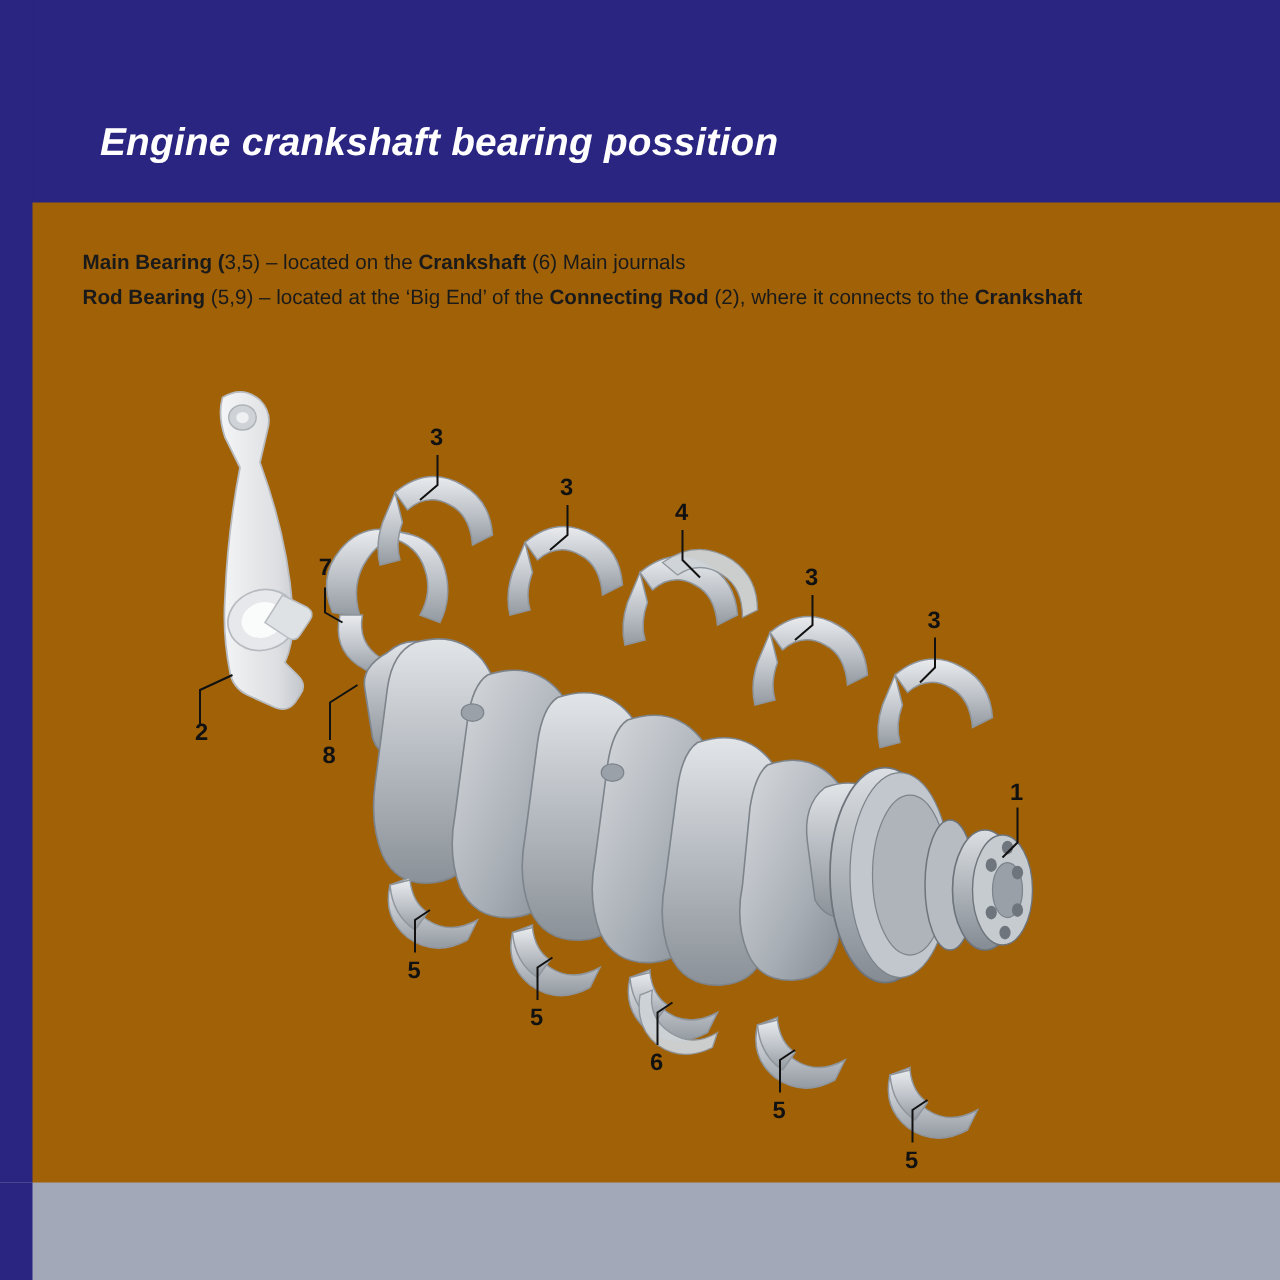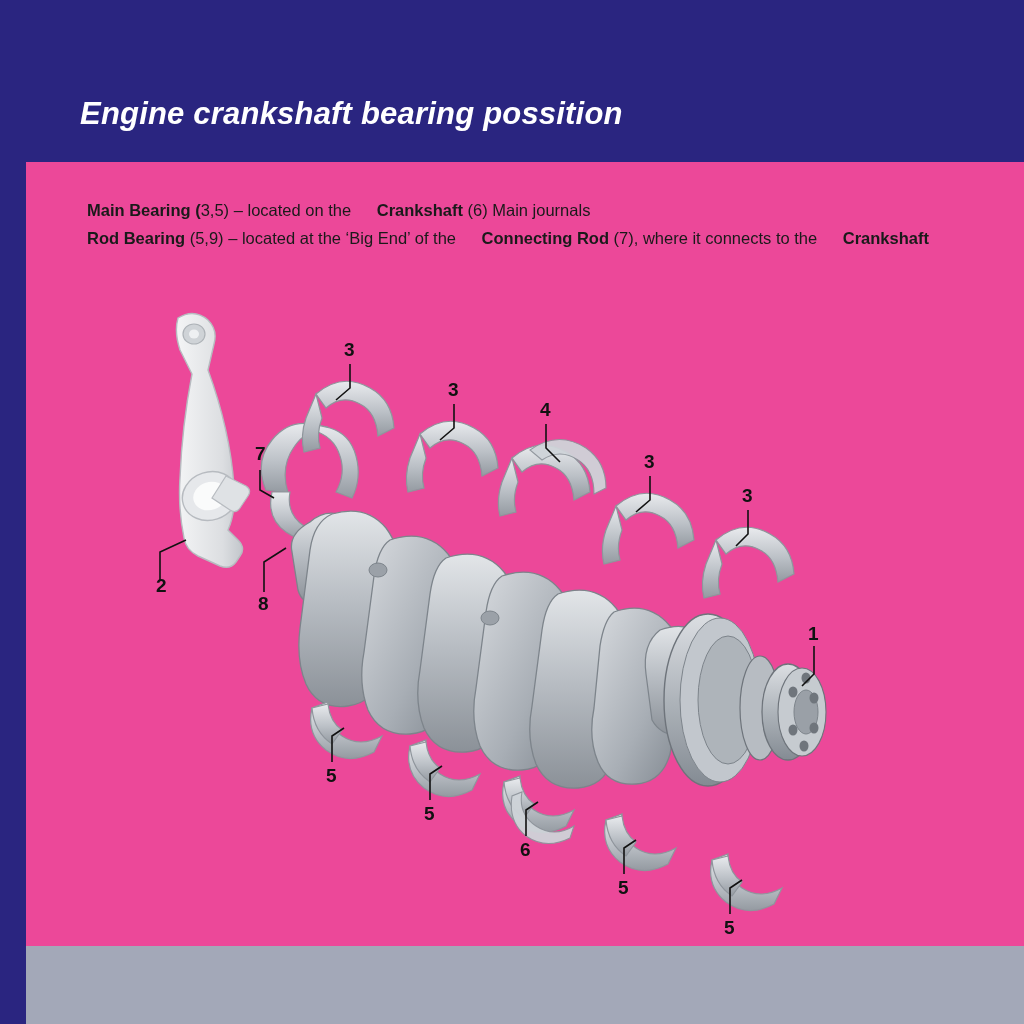--- a/index.html
+++ b/index.html
@@ -10,21 +10,21 @@
   body {
     width: 1024px;
     height: 1024px;
     font-family: "Liberation Sans", sans-serif;
     position: relative;
     overflow: hidden;
   }
   .page {
     position: absolute;
     inset: 0;
-    background: #ec4899;
+    background: #a16207;
     text-decoration: underline;
   }
   
   .left-bar {
     position: absolute;
     left: 0;
     top: 0;
     width: 26px;
     height: 1024px;
     background: #2a2580;
@@ -72,21 +72,21 @@
     left: 66px;
     top: 196px;
     width: 930px;
   }
   .caption-line {
     font-size: 16.5px;
     color: #1a1a1a;
     line-height: 28px;
     white-space: nowrap;
   }
-  .caption-line b { font-weight: bold; margin-left: 21px; }
+  .caption-line b { font-weight: bold; }
 
   
   .figure {
     position: absolute;
     left: 60px;
     top: 300px;
     width: 930px;
     height: 640px;
   }
   .figure svg { display: block; }
@@ -102,21 +102,21 @@
 <body>
 
 <div class="page">
 
   <div class="header-band"></div>
   <div class="left-bar"></div>
   <div class="header-title">Engine crankshaft bearing possition</div>
 
   <div class="captions">
     <div class="caption-line"><b>Main Bearing (</b><span>3,5) – located on the </span><b>Crankshaft</b><span> (6) Main journals</span></div>
-    <div class="caption-line"><b>Rod Bearing</b><span> (5,9) – located at the ‘Big End’ of the </span><b>Connecting Rod</b><span> (7), where it connects to the </span><b>Crankshaft</b></div>
+    <div class="caption-line"><b>Rod Bearing</b><span> (5,9) – located at the ‘Big End’ of the </span><b>Connecting Rod</b><span> (2), where it connects to the </span><b>Crankshaft</b></div>
   </div>
 
   <div class="figure">
     <svg width="930" height="640" viewBox="0 0 930 640" xmlns="http://www.w3.org/2000/svg">
       <defs>
         <linearGradient id="gMetal" x1="0" y1="0" x2="0" y2="1">
           <stop offset="0%" stop-color="#e2e5e8"></stop>
           <stop offset="45%" stop-color="#b9bec4"></stop>
           <stop offset="100%" stop-color="#8b9198"></stop>
         </linearGradient>

